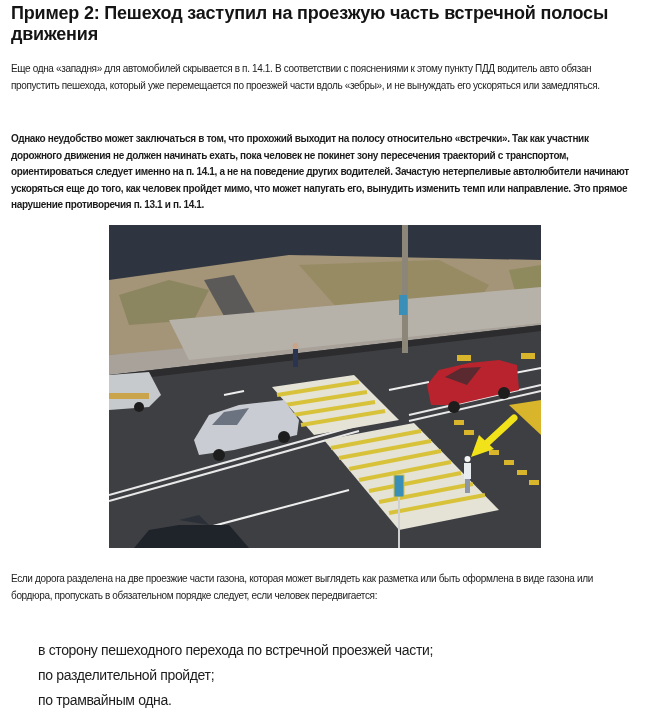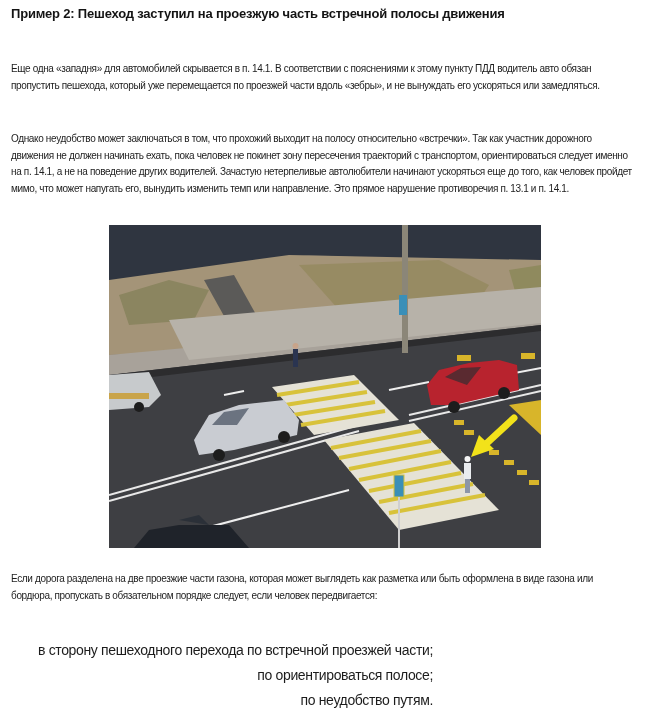--- a/index.html
+++ b/index.html
@@ -1,29 +1,29 @@
 <!DOCTYPE html>
 <html><head>
 <meta charset="utf-8">
 <style>
   html, body { margin: 0; padding: 0; background: #ffffff; }
   body { width: 647px; height: 721px; position: relative; overflow: hidden;
          font-family: "Liberation Sans", sans-serif; color: #1c1c1c; }
   .title { position: absolute; left: 11px; top: 3px; width: 630px;
-           font-size: 13px; font-weight: bold; line-height: 21px; color: #141414;
+           font-size: 18px; font-weight: bold; line-height: 21px; color: #141414;
            letter-spacing: -0.2px; }
   .para { position: absolute; left: 11px; width: 625px; font-size: 10px;
           line-height: 16.5px; letter-spacing: -0.35px; color: #1c1c1c; }
   .p1 { top: 61px; }
-  .p2 { top: 131px; }
+  .p2 { top: 131px; font-weight: bold; }
   .p3 { top: 571px; }
   .photo { position: absolute; left: 109px; top: 225px; width: 432px; height: 323px; overflow: hidden; }
   .photo svg { display: block; }
   .list { position: absolute; left: 38px; top: 640px; margin: 0; padding: 0; list-style: none;
-          font-size: 14px; letter-spacing: -0.35px; color: #1c1c1c; text-align: right; }
+          font-size: 14px; letter-spacing: -0.35px; color: #1c1c1c; }
   .list li { height: 25px; line-height: 20px; }
 </style>
 </head>
 <body>
 
 <div class="title">Пример 2: Пешеход заступил на проезжую часть встречной полосы движения</div>
 
 <div class="para p1">Еще одна «западня» для автомобилей скрывается в п. 14.1. В соответствии с пояснениями к этому пункту ПДД водитель авто обязан пропустить пешехода, который уже перемещается по проезжей части вдоль «зебры», и не вынуждать его ускоряться или замедляться.</div>
 <div class="para p2">Однако неудобство может заключаться в том, что прохожий выходит на полосу относительно «встречки». Так как участник дорожного движения не должен начинать ехать, пока человек не покинет зону пересечения траекторий с транспортом, ориентироваться следует именно на п. 14.1, а не на поведение других водителей. Зачастую нетерпеливые автолюбители начинают ускоряться еще до того, как человек пройдет мимо, что может напугать его, вынудить изменить темп или направление. Это прямое нарушение противоречия п. 13.1 и п. 14.1.</div>
 
@@ -131,15 +131,15 @@
       <line x1="405" y1="193" x2="378" y2="218" stroke="#f2e21a" stroke-width="7" stroke-linecap="round"></line>
       <polygon points="362,232 370,210 385,224" fill="#f2e21a"></polygon>
     </g>
   </svg>
 </div>
 
 <div class="para p3">Если дорога разделена на две проезжие части газона, которая может выглядеть как разметка или быть оформлена в виде газона или бордюра, пропускать в обязательном порядке следует, если человек передвигается:</div>
 
 <ul class="list">
   <li>в сторону пешеходного перехода по встречной проезжей части;</li>
-  <li>по ориентироваться полосе;</li>
-  <li>по неудобство путям.</li>
+  <li>по разделительной пройдет;</li>
+  <li>по трамвайным одна.</li>
 </ul>
 
 </body></html>

